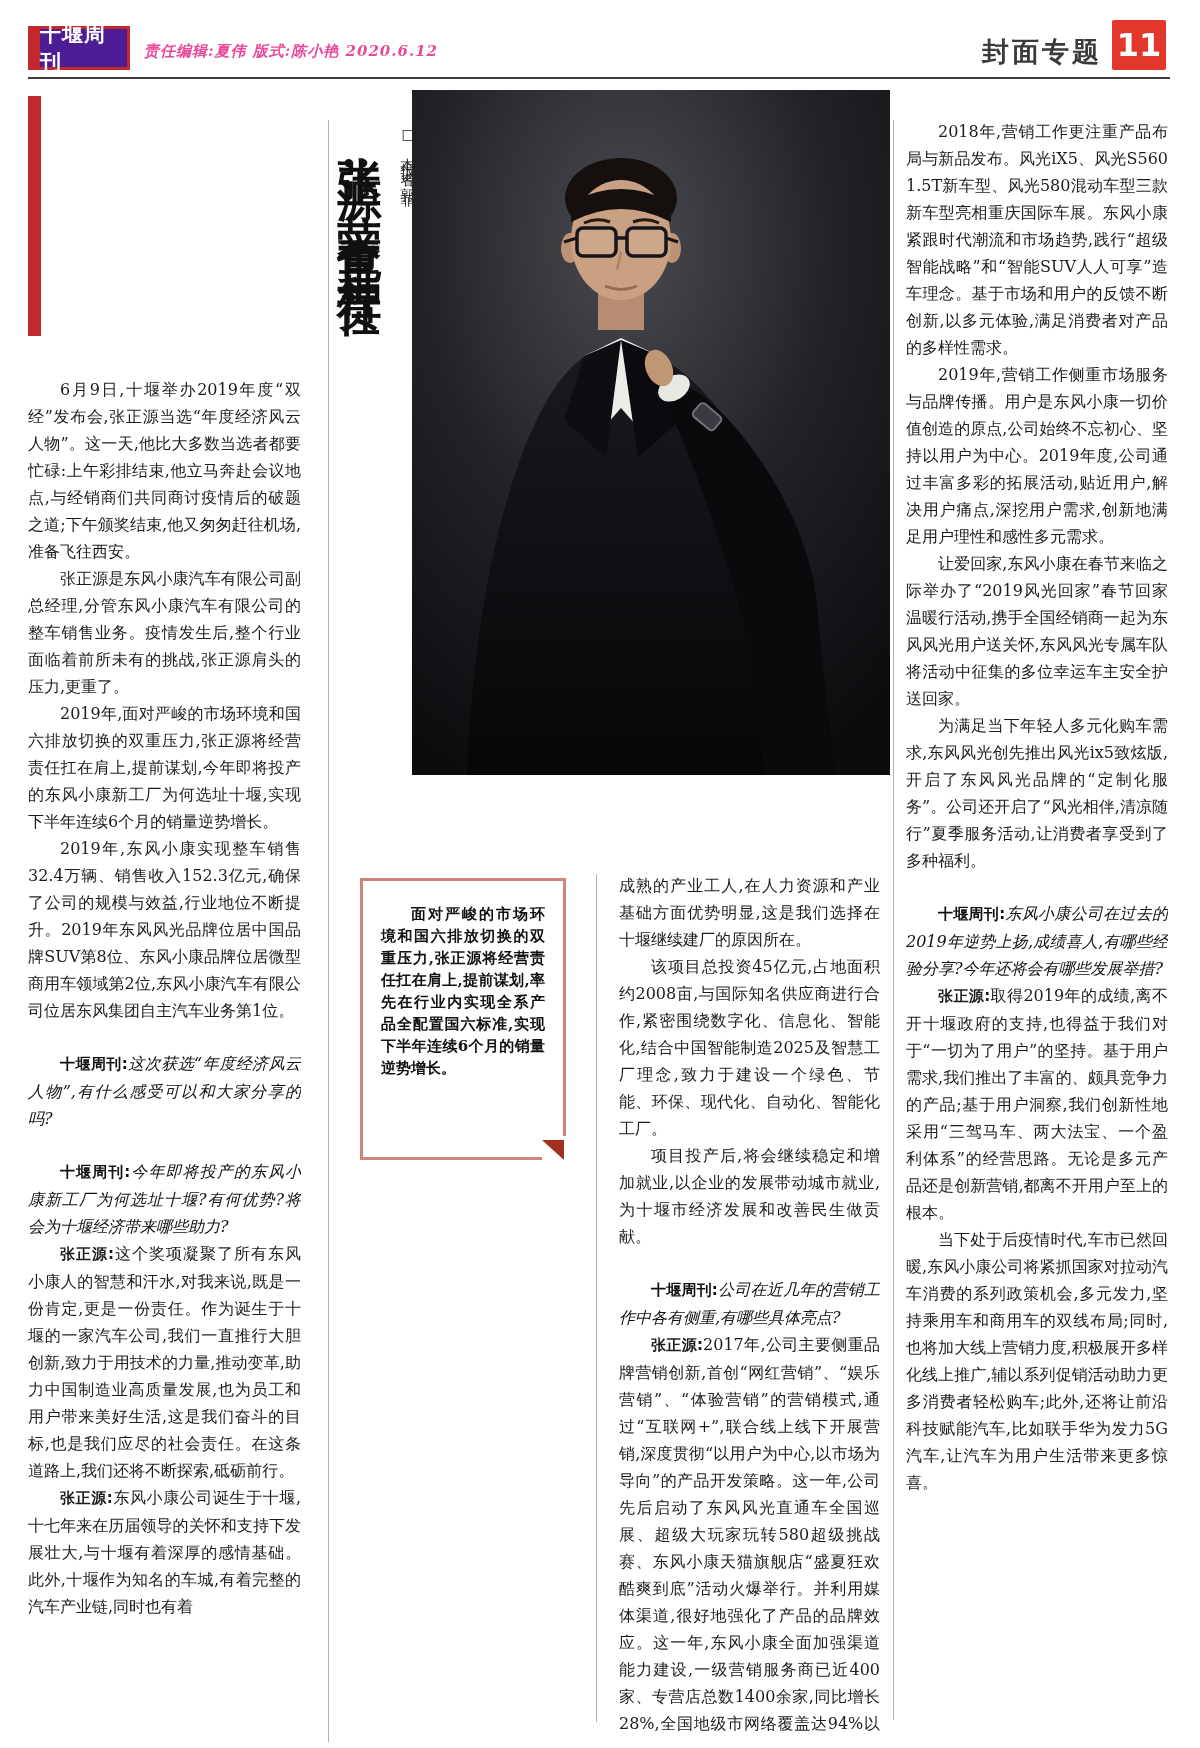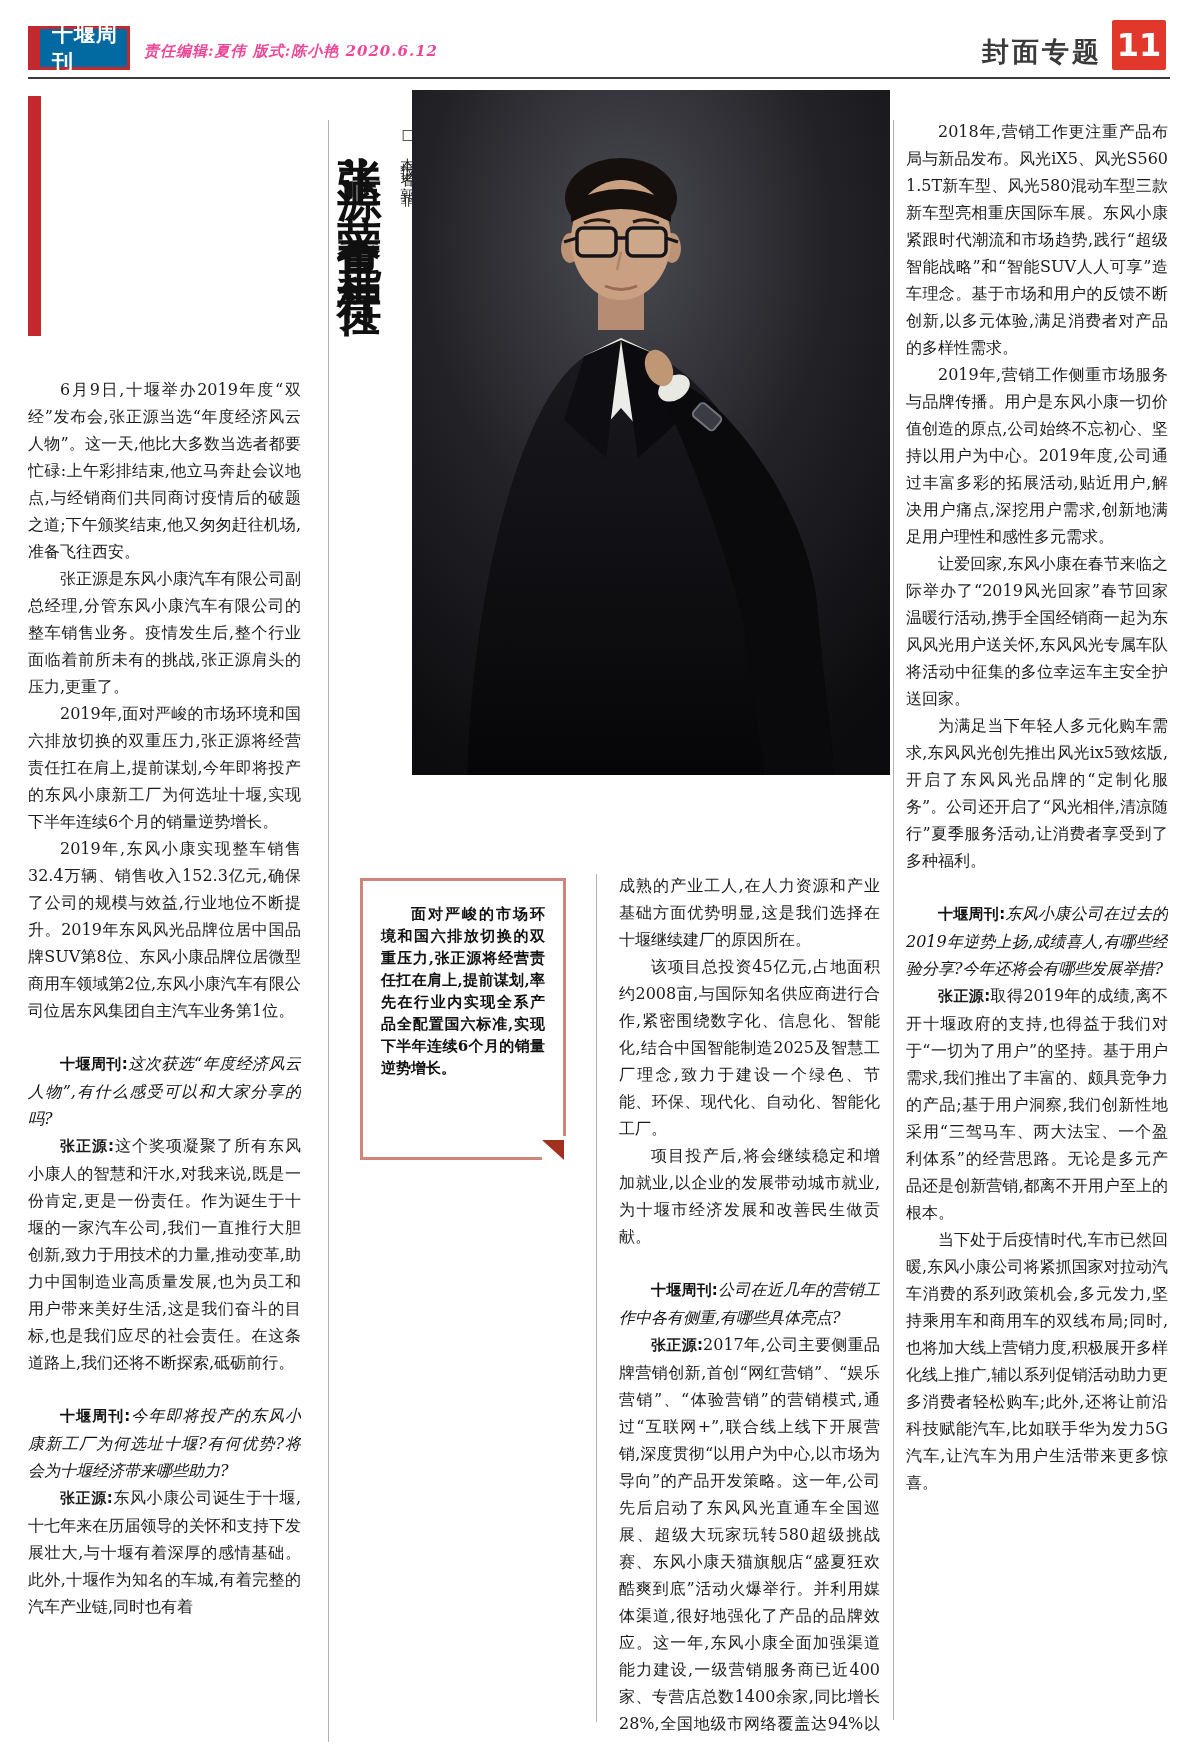--- a/index.html
+++ b/index.html
@@ -3,22 +3,22 @@
 <meta charset="utf-8">
 <style>
   html,body{margin:0;padding:0;background:#ffffff;}
   #page{position:relative;width:1200px;height:1748px;background:#ffffff;overflow:hidden;
         font-family:"DejaVu Serif","Liberation Serif",serif;color:#222;}
 
   
   .masthead{position:absolute;left:28px;top:26px;width:102px;height:44px;background:#c2282d;
             display:flex;align-items:stretch;}
   .masthead .side-strip{width:12px;background:#c2282d;}
-  .masthead .name-box{flex:1;margin:3px 3px 3px 0;background:#0369a1;display:flex;
-            align-items:center;justify-content:center;padding-left:12px;}
+  .masthead .name-box{flex:1;margin:3px 3px 3px 0;background:#4c1d95;display:flex;
+            align-items:center;justify-content:center;}
   .masthead .name-box span{color:#fff;font-weight:bold;font-size:21px;letter-spacing:1px;}
   .editor-line{position:absolute;left:144px;top:42px;font-size:15px;color:#ec4899;
             font-style:italic;font-weight:bold;letter-spacing:1px;}
   .section-title{position:absolute;right:98px;top:34px;font-size:27px;font-weight:bold;color:#3a3a3a;
             font-family:"DejaVu Sans","Liberation Sans",sans-serif;letter-spacing:3px;}
   .page-num{position:absolute;left:1112px;top:20px;width:54px;height:50px;background:#e2382c;
             border-radius:2px;display:flex;align-items:center;justify-content:center;}
   .page-num span{color:#fff;font-size:32px;font-weight:bold;
             font-family:"DejaVu Sans","Liberation Sans",sans-serif;}
   .header-rule{position:absolute;left:28px;top:77px;width:1142px;height:2px;background:#3c3c3c;}
@@ -145,22 +145,22 @@
         </svg>
     </div>
   </div>
 
   <div class="col" id="col-left">
       <p class="para body">6月9日,十堰举办2019年度“双经”发布会,张正源当选“年度经济风云人物”。这一天,他比大多数当选者都要忙碌:上午彩排结束,他立马奔赴会议地点,与经销商们共同商讨疫情后的破题之道;下午颁奖结束,他又匆匆赶往机场,准备飞往西安。</p>
       <p class="para body">张正源是东风小康汽车有限公司副总经理,分管东风小康汽车有限公司的整车销售业务。疫情发生后,整个行业面临着前所未有的挑战,张正源肩头的压力,更重了。</p>
       <p class="para body">2019年,面对严峻的市场环境和国六排放切换的双重压力,张正源将经营责任扛在肩上,提前谋划,今年即将投产的东风小康新工厂为何选址十堰,实现下半年连续6个月的销量逆势增长。</p>
       <p class="para body">2019年,东风小康实现整车销售32.4万辆、销售收入152.3亿元,确保了公司的规模与效益,行业地位不断提升。2019年东风风光品牌位居中国品牌SUV第8位、东风小康品牌位居微型商用车领域第2位,东风小康汽车有限公司位居东风集团自主汽车业务第1位。</p>
       <p class="para question"><span class="prefix">十堰周刊:</span>这次获选“年度经济风云人物”,有什么感受可以和大家分享的吗?</p>
+      <p class="para question"><span class="prefix">十堰周刊:</span>今年即将投产的东风小康新工厂为何选址十堰?有何优势?将会为十堰经济带来哪些助力?</p>
       <p class="para answer"><span class="prefix">张正源:</span>这个奖项凝聚了所有东风小康人的智慧和汗水,对我来说,既是一份肯定,更是一份责任。作为诞生于十堰的一家汽车公司,我们一直推行大胆创新,致力于用技术的力量,推动变革,助力中国制造业高质量发展,也为员工和用户带来美好生活,这是我们奋斗的目标,也是我们应尽的社会责任。在这条道路上,我们还将不断探索,砥砺前行。</p>
-      <p class="para question"><span class="prefix">十堰周刊:</span>今年即将投产的东风小康新工厂为何选址十堰?有何优势?将会为十堰经济带来哪些助力?</p>
       <p class="para answer"><span class="prefix">张正源:</span>东风小康公司诞生于十堰,十七年来在历届领导的关怀和支持下发展壮大,与十堰有着深厚的感情基础。此外,十堰作为知名的车城,有着完整的汽车产业链,同时也有着</p>
     </div>
   <div class="col" id="col-middle">
       <p class="para cont">成熟的产业工人,在人力资源和产业基础方面优势明显,这是我们选择在十堰继续建厂的原因所在。</p>
       <p class="para body">该项目总投资45亿元,占地面积约2008亩,与国际知名供应商进行合作,紧密围绕数字化、信息化、智能化,结合中国智能制造2025及智慧工厂理念,致力于建设一个绿色、节能、环保、现代化、自动化、智能化工厂。</p>
       <p class="para body">项目投产后,将会继续稳定和增加就业,以企业的发展带动城市就业,为十堰市经济发展和改善民生做贡献。</p>
       <p class="para question"><span class="prefix">十堰周刊:</span>公司在近几年的营销工作中各有侧重,有哪些具体亮点?</p>
       <p class="para answer"><span class="prefix">张正源:</span>2017年,公司主要侧重品牌营销创新,首创“网红营销”、“娱乐营销”、“体验营销”的营销模式,通过“互联网+”,联合线上线下开展营销,深度贯彻“以用户为中心,以市场为导向”的产品开发策略。这一年,公司先后启动了东风风光直通车全国巡展、超级大玩家玩转580超级挑战赛、东风小康天猫旗舰店“盛夏狂欢酷爽到底”活动火爆举行。并利用媒体渠道,很好地强化了产品的品牌效应。这一年,东风小康全面加强渠道能力建设,一级营销服务商已近400家、专营店总数1400余家,同比增长28%,全国地级市网络覆盖达94%以上。</p>
     </div>
   <div class="col" id="col-right">

